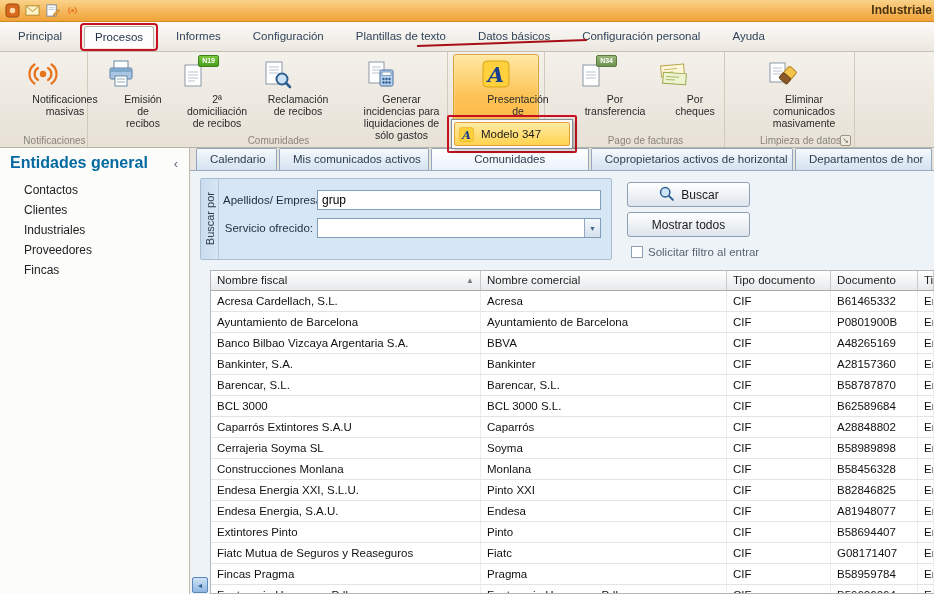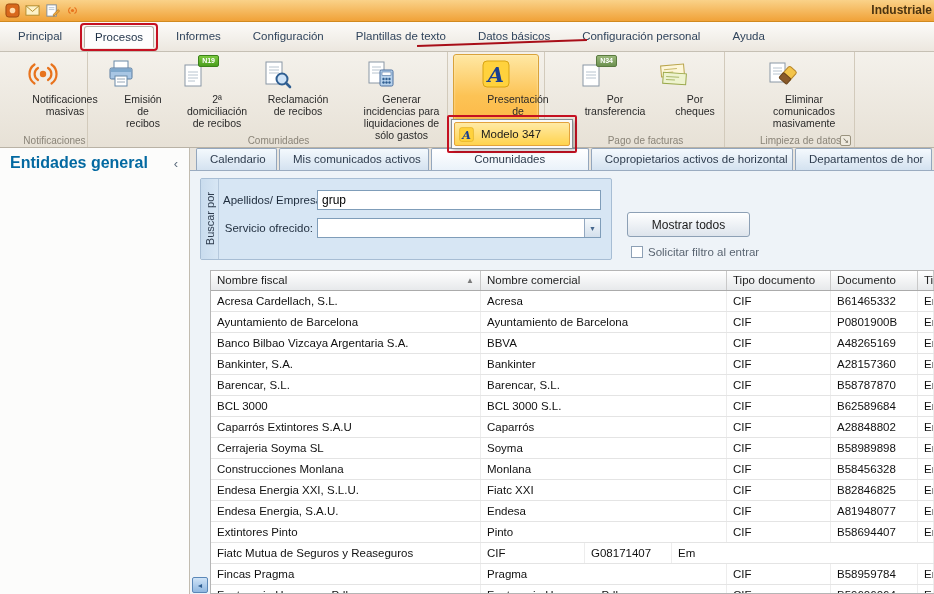--- a/index.html
+++ b/index.html
@@ -314,20 +314,27 @@
     </div>
   </div>
 
   <div class="main">
 
     <div class="sidebar">
       <div class="side-header">
         <span class="side-title">Entidades general</span>
         <span class="side-chevron">‹</span>
       </div>
+      <div>
+          <div class="side-item">Contactos</div>
+          <div class="side-item">Clientes</div>
+          <div class="side-item">Industriales</div>
+          <div class="side-item">Proveedores</div>
+          <div class="side-item">Fincas</div>
+        </div>
     </div>
 
     <div class="content">
       <div class="tabstrip">
           <div class="tab">Calendario</div>
           <div class="tab">Mis comunicados activos</div>
           <div class="tab active">Comunidades</div>
           <div class="tab">Copropietarios activos de horizontal</div>
           <div class="tab">Departamentos de hor</div>
         </div>
@@ -343,20 +350,29 @@
             <input class="f-input" type="text" value="grup" style="">
           </div>
           <div class="f-row r2">
             <span class="f-label">Servicio ofrecido:</span>
             <div class="combo">
               <div class="combo-btn">▼</div>
             </div>
           </div>
         </div>
 
+        <div class="act-btn b1">
+          <span>
+            <svg viewBox="0 0 20 20" width="17" height="17">
+                <circle cx="8.5" cy="8.5" r="5.5" fill="#cfe3f7" stroke="#2f5e91" stroke-width="1.8"></circle>
+                <line x1="12.8" y1="12.8" x2="17.5" y2="17.5" stroke="#2f5e91" stroke-width="2.4" stroke-linecap="round"></line>
+              </svg>
+          </span>
+          <span>Buscar</span>
+        </div>
         <div class="act-btn b2">
           <span>Mostrar todos</span>
         </div>
         <div class="chk">
           <span class="chk-box"></span>
           <span class="chk-label">Solicitar filtro al entrar</span>
         </div>
 
         <div class="grid">
           <div class="grid-header">
@@ -436,41 +452,42 @@
               </div>
               <div class="grid-row">
                 <div class="grid-cell c0">Construcciones Monlana</div>
                 <div class="grid-cell c1">Monlana</div>
                 <div class="grid-cell c2">CIF</div>
                 <div class="grid-cell c3">B58456328</div>
                 <div class="grid-cell c4">Em</div>
               </div>
               <div class="grid-row">
                 <div class="grid-cell c0">Endesa Energia XXI, S.L.U.</div>
-                <div class="grid-cell c1">Fiatc XXI</div>
+                <div class="grid-cell c1">Pinto XXI</div>
                 <div class="grid-cell c2">CIF</div>
                 <div class="grid-cell c3">B82846825</div>
                 <div class="grid-cell c4">Em</div>
               </div>
               <div class="grid-row">
                 <div class="grid-cell c0">Endesa Energia, S.A.U.</div>
                 <div class="grid-cell c1">Endesa</div>
                 <div class="grid-cell c2">CIF</div>
                 <div class="grid-cell c3">A81948077</div>
                 <div class="grid-cell c4">Em</div>
               </div>
               <div class="grid-row">
                 <div class="grid-cell c0">Extintores Pinto</div>
                 <div class="grid-cell c1">Pinto</div>
                 <div class="grid-cell c2">CIF</div>
                 <div class="grid-cell c3">B58694407</div>
                 <div class="grid-cell c4">Em</div>
               </div>
               <div class="grid-row">
                 <div class="grid-cell c0">Fiatc Mutua de Seguros y Reaseguros</div>
+                <div class="grid-cell c1">Fiatc</div>
                 <div class="grid-cell c2">CIF</div>
                 <div class="grid-cell c3">G08171407</div>
                 <div class="grid-cell c4">Em</div>
               </div>
               <div class="grid-row">
                 <div class="grid-cell c0">Fincas Pragma</div>
                 <div class="grid-cell c1">Pragma</div>
                 <div class="grid-cell c2">CIF</div>
                 <div class="grid-cell c3">B58959784</div>
                 <div class="grid-cell c4">Em</div>

